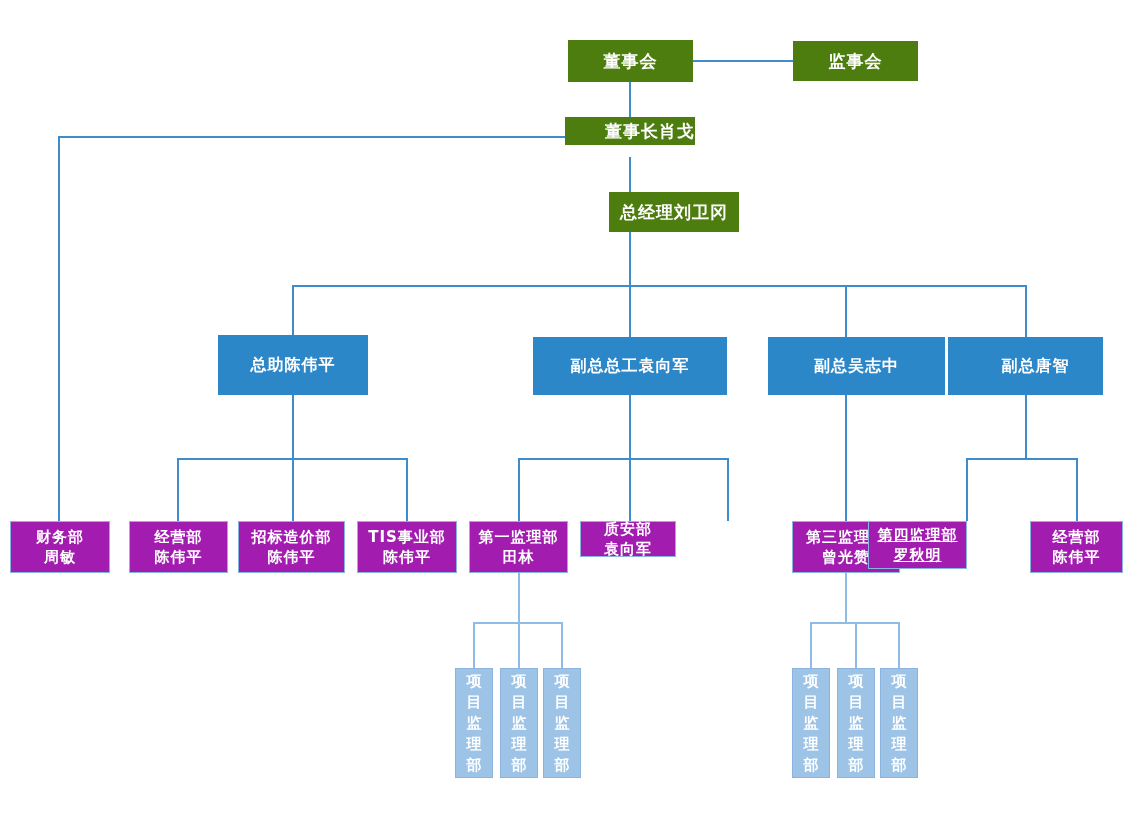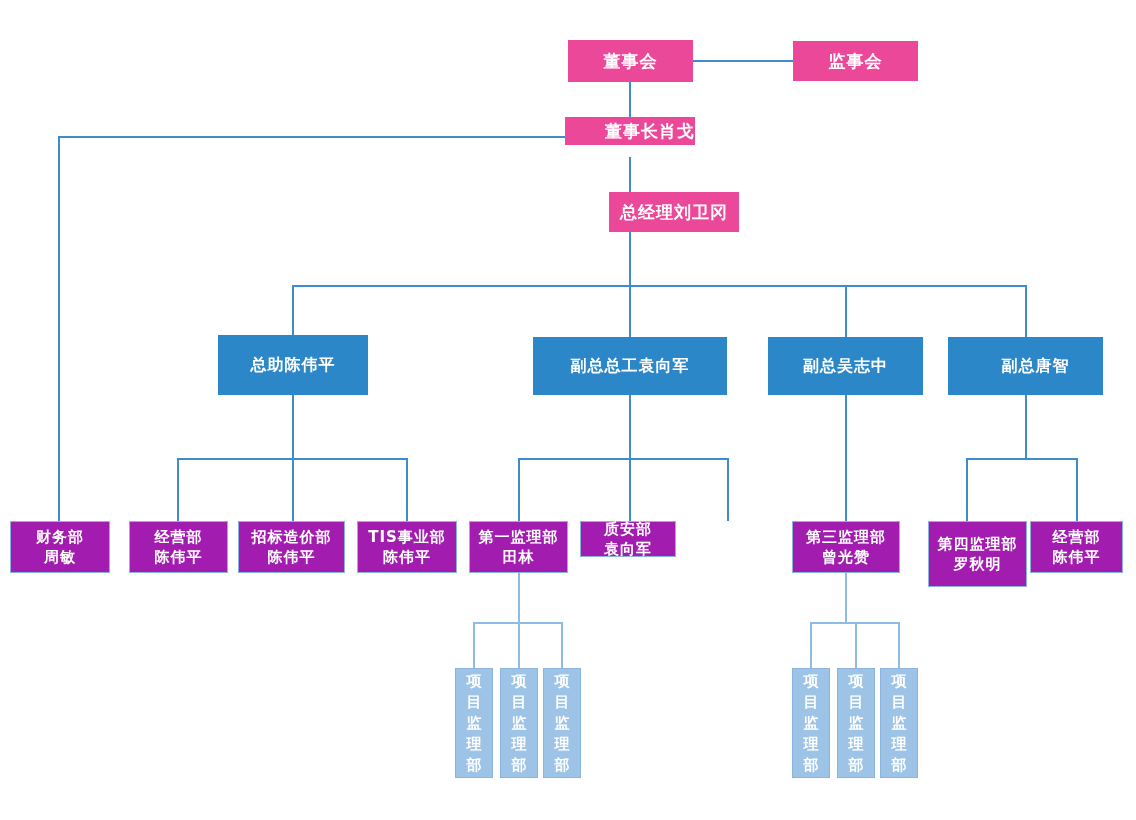--- a/index.html
+++ b/index.html
@@ -5,21 +5,21 @@
   html,body{margin:0;padding:0;background:#ffffff;}
   body{font-family:"DejaVu Sans","Liberation Sans",sans-serif;}
   #canvas{position:relative;width:1136px;height:820px;background:#ffffff;overflow:hidden;}
 
   .node{
     position:absolute;
     display:flex;flex-direction:column;align-items:center;justify-content:center;
     color:#ffffff;font-weight:bold;text-align:center;
     box-sizing:border-box;line-height:1.35;
   }
-  .dark{background:#ec4899;font-size:17px;letter-spacing:1px;}
+  .dark{background:#4d7c0f;font-size:17px;letter-spacing:1px;}
   .exec{background:#2C87C8;font-size:16px;letter-spacing:1px;}
   .light{background:#a21caf;border:1px solid #8AB4DE;font-size:15px;letter-spacing:1px;}
   .light .dept-name,.light .person-name{display:block;}
   .vbox{background:#9DC3E6;border:1px solid #8AB4DE;font-size:15px;}
   .vbox span{display:block;width:16px;word-break:break-all;line-height:21px;text-align:center;}
 
   .ln{position:absolute;background:#3E8CCB;}
   .ln-lt{position:absolute;background:#8FBCE6;}
 </style>
 </head>
@@ -86,21 +86,21 @@
   <div class="node dark" style="left:565px;top:192px;width:130px;height:40px;margin-left:44px;">
     <span>总经理刘卫冈</span>
   </div>
 
   <div class="node exec" style="left:218px;top:335px;width:150px;height:60px;">
     <span>总助陈伟平</span>
   </div>
   <div class="node exec" style="left:533px;top:337px;width:194px;height:58px;">
     <span>副总总工袁向军</span>
   </div>
-  <div class="node exec" style="left:768px;top:337px;width:155px;height:58px;">
+  <div class="node exec" style="left:768px;top:337px;width:177px;height:58px;">
     <span>副总吴志中</span>
   </div>
   <div class="node exec" style="left:948px;top:337px;width:155px;height:58px;padding-left:20px;">
     <span>副总唐智</span>
   </div>
 
   <div class="node light" style="left:10px;top:521px;width:100px;height:52px;">
     <span class="dept-name">财务部</span>
     <span class="person-name">周敏</span>
   </div>
@@ -121,21 +121,21 @@
     <span class="person-name">田林</span>
   </div>
   <div class="node light" style="left:580px;top:521px;width:96px;height:36px;">
     <span class="dept-name">质安部</span>
     <span class="person-name">袁向军</span>
   </div>
   <div class="node light" style="left:792px;top:521px;width:108px;height:52px;">
     <span class="dept-name">第三监理部</span>
     <span class="person-name">曾光赞</span>
   </div>
-  <div class="node light" style="left:928px;top:521px;width:99px;height:66px;">
+  <div class="node light" style="left:868px;top:521px;width:99px;height:48px;text-decoration:underline;">
     <span class="dept-name">第四监理部</span>
     <span class="person-name">罗秋明</span>
   </div>
   <div class="node light" style="left:1030px;top:521px;width:93px;height:52px;">
     <span class="dept-name">经营部</span>
     <span class="person-name">陈伟平</span>
   </div>
 
   <div class="node vbox" style="left:455px;top:668px;width:38px;height:110px;">
     <span>项目监理部</span>

